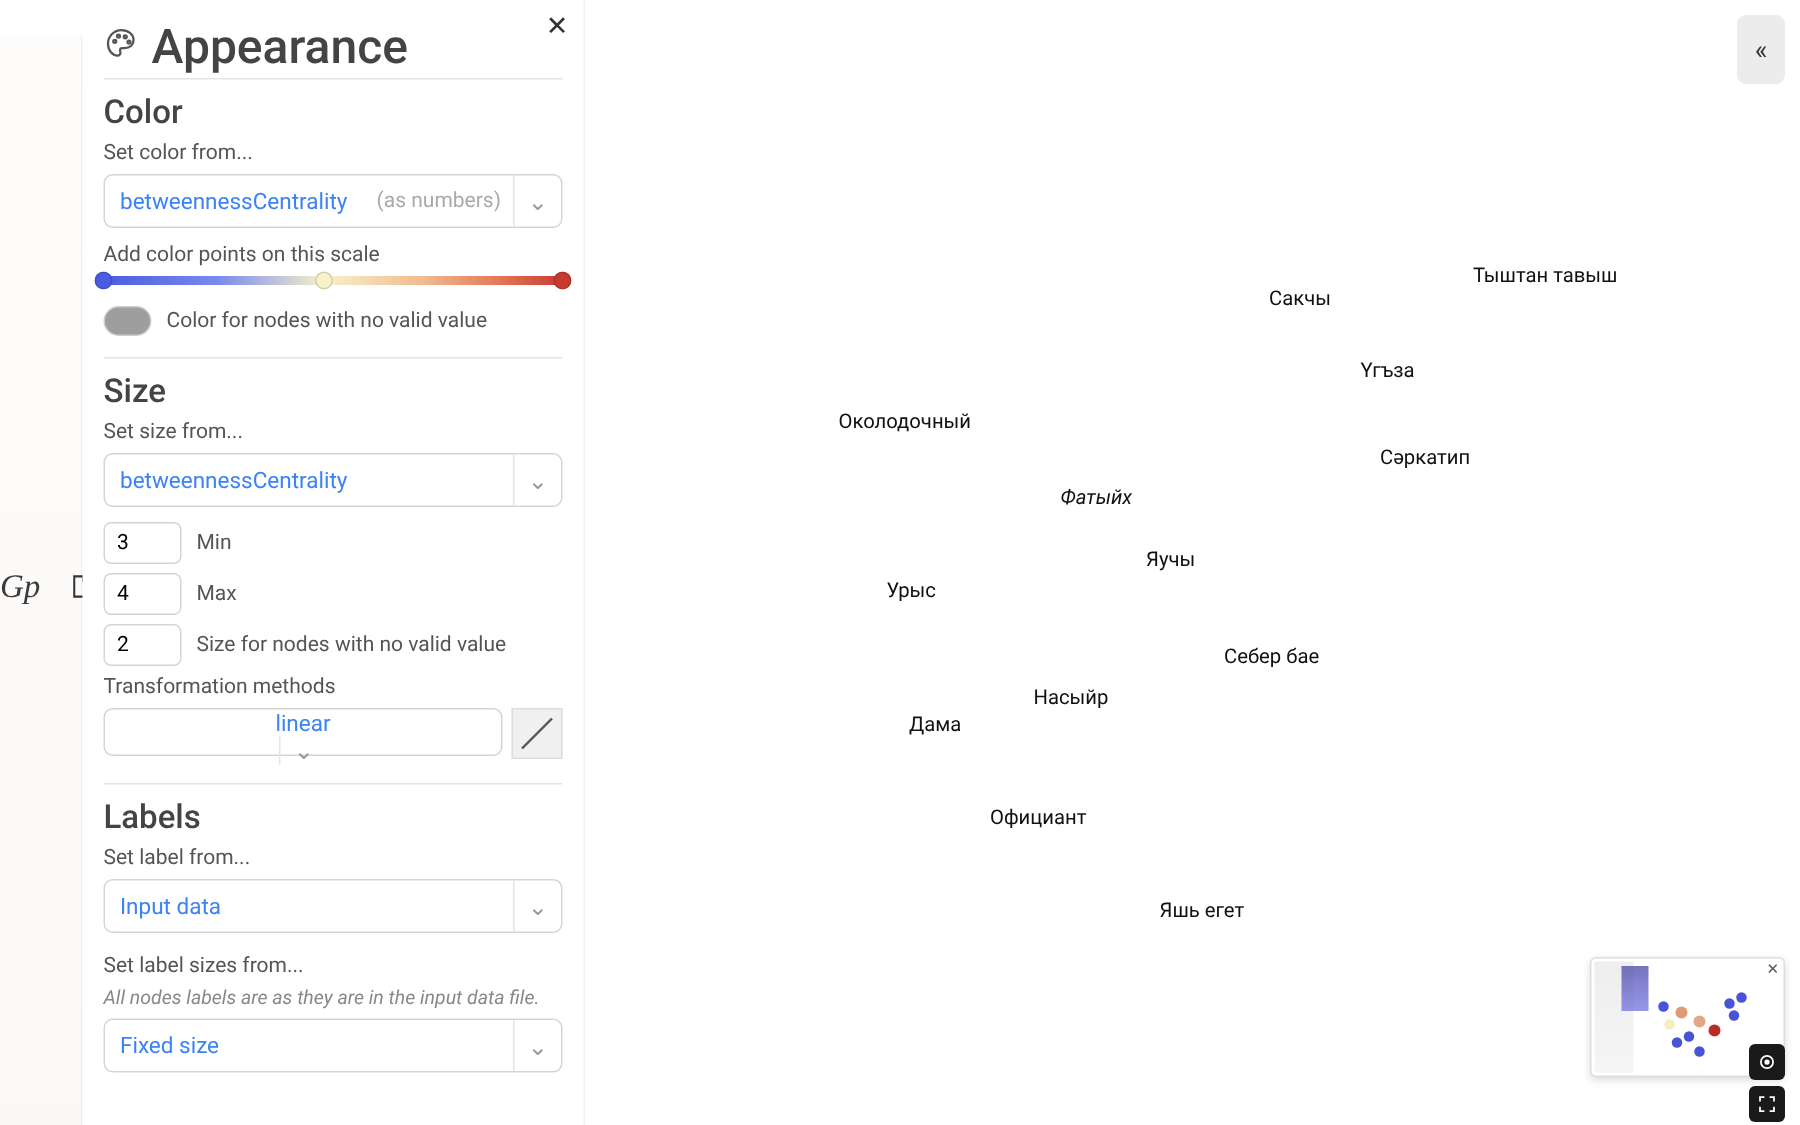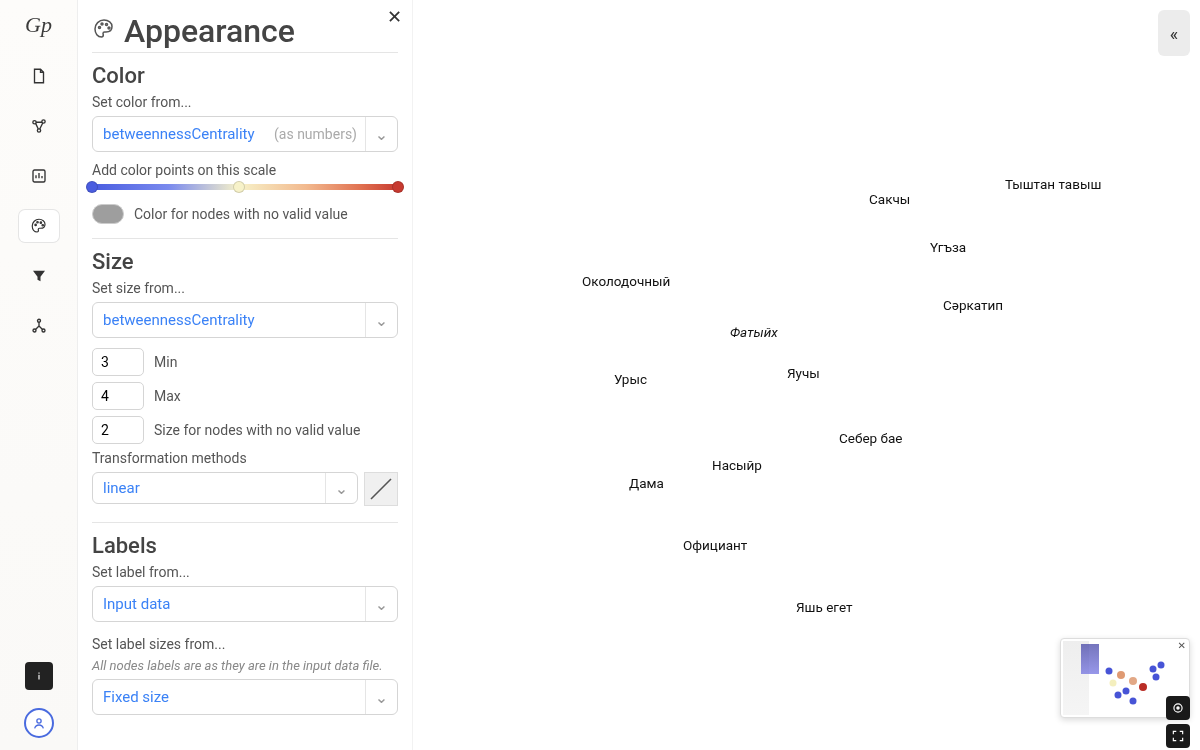--- a/index.html
+++ b/index.html
@@ -1,18 +1,18 @@
 <!DOCTYPE html>
 <html><head>
 <meta charset="utf-8">
 <style>
   * { box-sizing: border-box; margin: 0; padding: 0; font-family: -apple-system, BlinkMacSystemFont, "Segoe UI", Roboto, Helvetica, Arial, sans-serif; }
   body { width: 1200px; height: 750px; overflow: hidden; background: #fff; color: #333; display: flex; position: relative; }
   
-  .iconbar { width: 78px; background: linear-gradient(#fdfcfa,#faf9f7); border-right: 1px solid #eee; display: flex; flex-direction: column; align-items: center; padding-top: 8px; gap: 18px; }
+  .iconbar { width: 55px; background: linear-gradient(#fdfcfa,#faf9f7); border-right: 1px solid #eee; display: flex; flex-direction: row; align-items: center; padding-top: 8px; gap: 18px; margin-top: 24px; }
   .iconbar .logo { width: 34px; height: 34px; display:flex; align-items:center; justify-content:center; font-family: Georgia, serif; font-style: italic; font-size: 22px; color: #3b3b3b; }
   .iconbar .spacer { flex: 1; }
   .iconbar-btn { width: 40px; height: 32px; display:flex; align-items:center; justify-content:center; border-radius:6px; cursor:pointer; color:#333; }
   .iconbar-btn.active { background:#fff; box-shadow: 0 0 0 1px #e5e5e5; }
   .iconbar-btn.dark { background:#222; color:#fff; border-radius:4px; width:28px; height:28px; }
   .iconbar-btn.circle { width:30px; height:30px; border-radius:50%; border:2px solid #4a6bdf; background:#fff; }
 
   .sidepanel { width: 335px; height: 100%; background:#fff; border-right:1px solid rgba(0,0,0,0.05); display:flex; flex-direction:column; box-shadow: 2px 0 6px -4px rgba(0,0,0,0.15); }
   .sidepanel-hdr { display:flex; align-items:center; gap:8px; padding:12px 14px 2px 14px; position:relative; }
   .sidepanel-hdr h1 { font-size: 32px; font-weight:500; color:#444; }
@@ -29,21 +29,21 @@
   .scroll { overflow-y:auto; padding:0 14px 14px 14px; flex:1; }
   hr.div { border:0; border-top:1px solid #e5e5e5; margin:0 0 10px 0; }
   h2.sec { font-size:22px; font-weight:500; color:#444; margin:4px 0 2px 0; }
   .sub { font-size:14px; color:#555; margin:6px 0 6px 0; }
   .sub.italic { font-style: italic; color:#888; font-size:13px; }
   
   .select { display:flex; align-items:center; border:1px solid #d5d5d5; border-radius:6px; background:#fff; height:36px; }
   .select span.val { flex:1; padding:0 10px; font-size:15px; color:#3b82f6; }
   .select span.muted { color:#aaa; font-size:14px; padding-right:8px; }
   .select .arrow { width:32px; height:100%; border-left:1px solid #e5e5e5; display:flex; align-items:center; justify-content:center; color:#999; }
-  .select.sm { height:32px; max-width:270px; }
+  .select.sm { height:32px; max-width:270px;flex-direction:column; }
   
   .gradient-bar { height:6px; border-radius:999px; margin:6px 0 14px 0; position:relative; background: linear-gradient(90deg, #4a5de0 0%, #7a8aee 25%, #f7f2c9 48%, #f2b98e 70%, #e07050 88%, #c73a30 100%); }
   .gradient-bar .gpoint { position:absolute; width:12px; height:12px; border-radius:50%; top:-3px; border:1px solid rgba(0,0,0,0.15); }
   
   .row { display:flex; align-items:center; gap:10px; margin:6px 0; }
   .swatch { width:32px; height:20px; border-radius:999px; background:#999; border:1px solid #ccc; }
   .numbox { width:52px; height:28px; border:1px solid #d5d5d5; border-radius:5px; padding:0 8px; font-size:14px; }
   .lbl14 { font-size:14px; color:#555; }
   .trans-row { display:flex; align-items:stretch; gap:6px; }
   .trans-row .select { flex:1; }
@@ -273,21 +273,21 @@
       <circle cx="234" cy="424" r="20" fill="#4754d6"></circle>
       <circle cx="357" cy="608" r="23" fill="#4754d6"></circle>
       <circle cx="431" cy="218" r="22" fill="#4754d6"></circle>
       <circle cx="488" cy="248" r="26" fill="#e19d77"></circle>
       <circle cx="549" cy="185" r="22" fill="#4754d6"></circle>
       <circle cx="505" cy="306" r="22" fill="#4754d6"></circle>
     </svg>
   <div id="nodelabels">
       <span class="nodelbl" style="left: 169px; top: 273px;">Околодочный</span>
       <span class="nodelbl" style="left: 317px; top: 324px; font-style: italic;">Фатыйх</span>
-      <span class="nodelbl" style="left: 201px; top: 371px;">Урыс</span>
+      <span class="nodelbl" style="left: 201px; top: 386px;">Урыс</span>
       <span class="nodelbl" style="left: 374px; top: 365px;">Яучы</span>
       <span class="nodelbl" style="left: 426px; top: 430px;">Себер бае</span>
       <span class="nodelbl" style="left: 299px; top: 457px;">Насыйр</span>
       <span class="nodelbl" style="left: 216px; top: 475px;">Дама</span>
       <span class="nodelbl" style="left: 270px; top: 537px;">Официант</span>
       <span class="nodelbl" style="left: 383px; top: 599px;">Яшь егет</span>
       <span class="nodelbl" style="left: 456px; top: 191px;">Сакчы</span>
       <span class="nodelbl" style="left: 517px; top: 239px;">Үгъза</span>
       <span class="nodelbl" style="left: 592px; top: 176px;">Тыштан тавыш</span>
       <span class="nodelbl" style="left: 530px; top: 297px;">Сәркатип</span>

